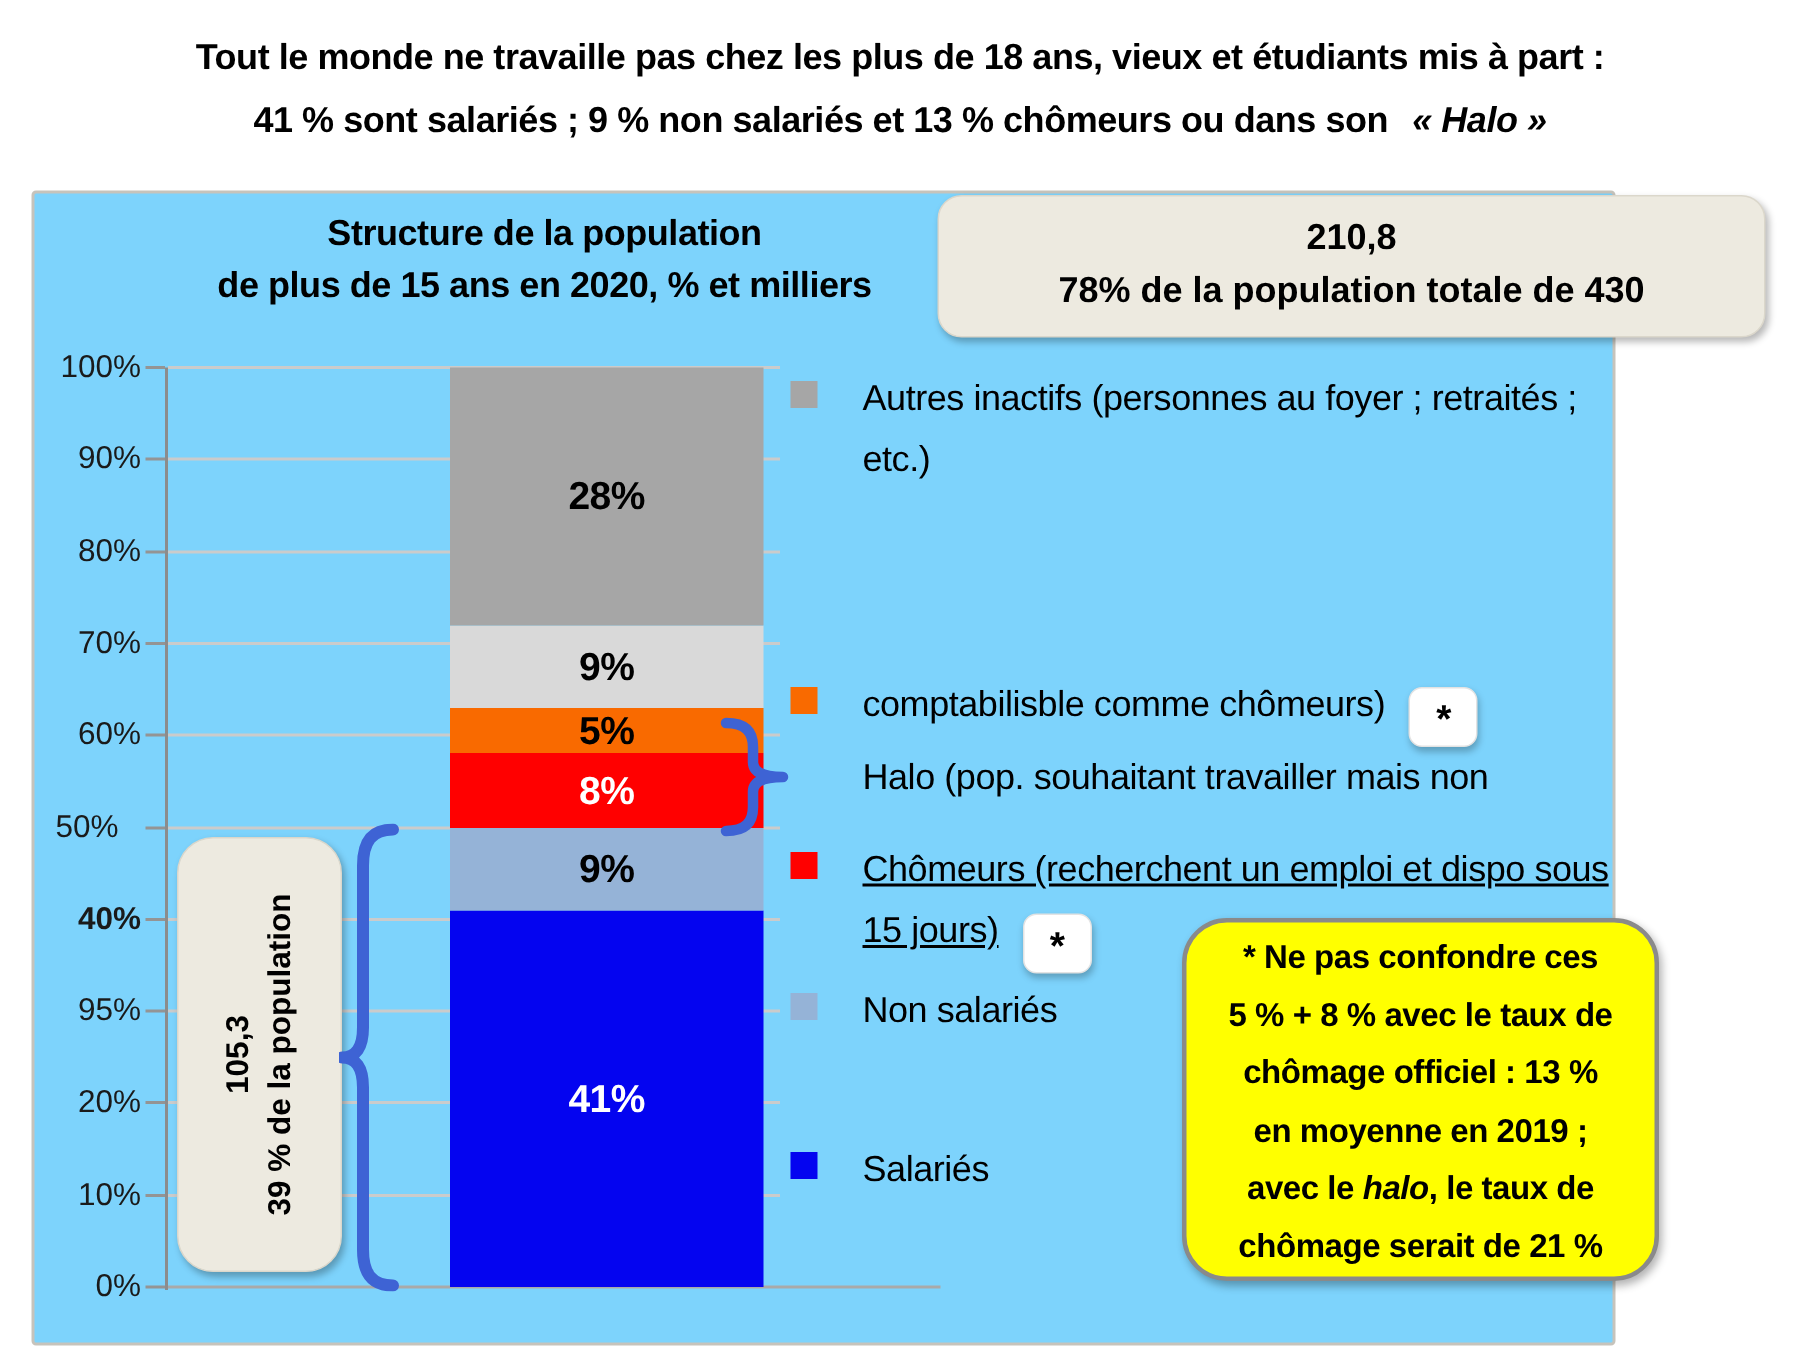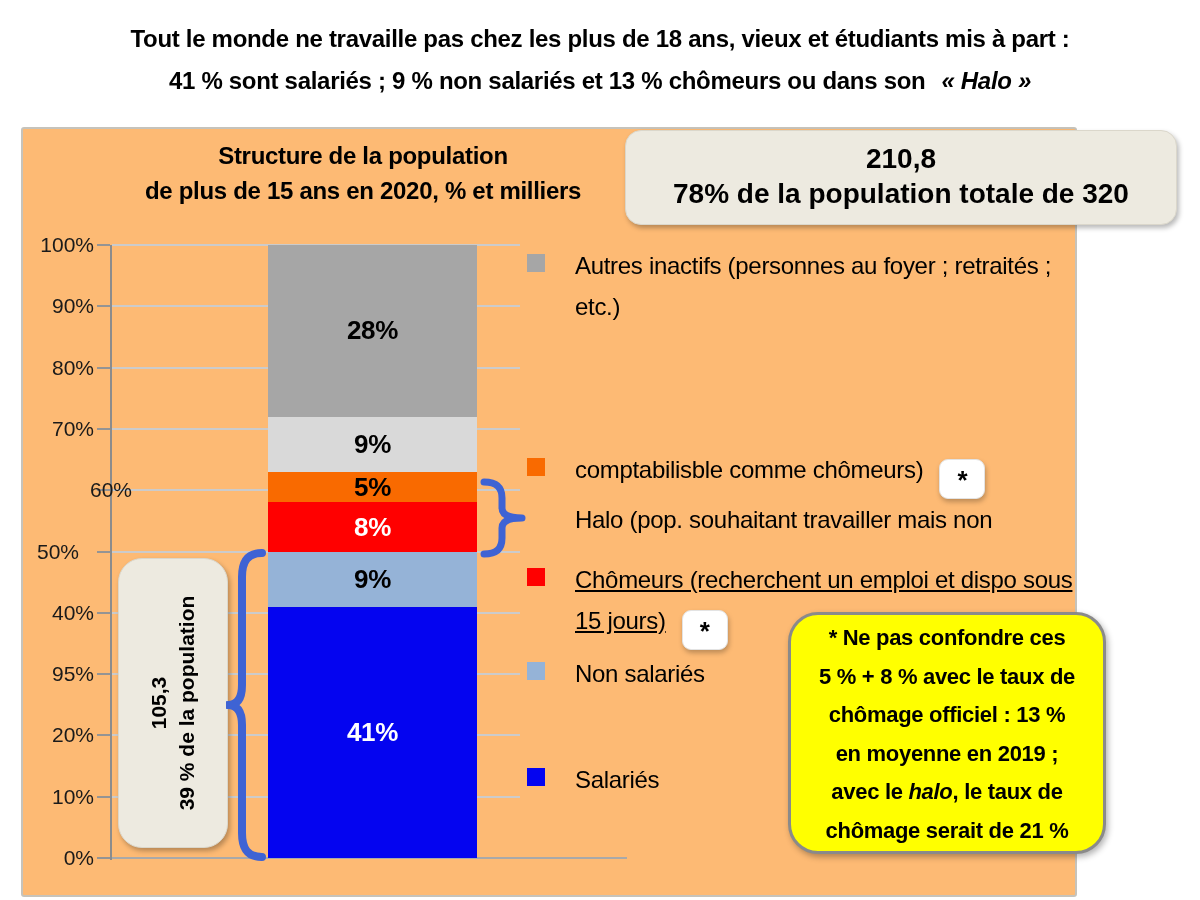--- a/index.html
+++ b/index.html
@@ -3,42 +3,42 @@
 <meta charset="utf-8">
 <style>
   html,body{margin:0;padding:0;background:#ffffff;width:1200px;height:900px;
     font-family:"Liberation Sans",sans-serif;color:#000;overflow:hidden;}
   
   .page-title{position:absolute;left:0;top:18px;width:1200px;text-align:center;
     font-weight:bold;font-size:24px;line-height:42px;letter-spacing:-0.3px;}
   .halo-em{font-style:italic;margin-left:16px;}
   
   .frame{position:absolute;left:21px;top:127px;width:1056px;height:770px;
-    background:#fdba74;border:2px solid #c6c3bb;border-radius:3px;box-sizing:border-box;}
+    background:#7dd3fc;border:2px solid #c6c3bb;border-radius:3px;box-sizing:border-box;}
   .chart-title{position:absolute;left:40px;top:9px;width:600px;text-align:center;
     font-weight:bold;font-size:24px;line-height:35px;letter-spacing:-0.3px;}
   .callout{background:#EDEAE0;box-shadow:2px 3px 5px rgba(0,0,0,0.28);
     border:1px solid #dbd7cb;box-sizing:border-box;}
   .total-box{position:absolute;left:602px;top:1px;width:552px;height:95px;border-radius:16px;
-    text-align:center;font-weight:bold;font-size:28px;line-height:35px;padding-top:10px;}
+    text-align:center;font-weight:bold;font-size:24px;line-height:35px;padding-top:10px;}
   .left-box{position:absolute;left:95px;top:429px;width:110px;height:290px;border-radius:24px;}
   .left-box .rot{position:absolute;left:50%;top:50%;width:290px;
     transform:translate(-50%,-50%) rotate(-90deg);text-align:center;
     font-weight:bold;font-size:21px;line-height:28px;}
   
   .plot{position:absolute;left:89px;top:116px;width:515px;height:613px;}
   .axis-line{position:absolute;left:-2px;top:0;width:2px;height:615px;background:#8c8c8c;}
   .grid{position:absolute;left:0;width:408px;height:2px;background:#cbcbcb;}
   .grid.base{width:515px;background:#a9a9a9;}
   .tick{position:absolute;left:-15px;width:13px;height:2px;background:#949494;}
   .ylab{position:absolute;left:-90px;width:72px;text-align:right;
     font-size:21px;line-height:28px;color:#1a1a1a;}
   .bar-stack{position:absolute;left:156px;bottom:0;width:209px;height:100%;
     display:flex;flex-direction:column-reverse;}
-  .segment{position:relative;width:100%;display:flex;align-items:center;justify-content:center;}
+  .segment{position:relative;width:100%;display:flex;align-items:center;justify-content:center;margin-left:32px;}
   .seg-label{font-weight:bold;font-size:26px;letter-spacing:-0.3px;}
   
   .legend-item{position:absolute;left:504px;display:flex;gap:20px;}
   .swatch{width:18px;height:18px;margin-top:9px;flex:none;}
   .leg-text{margin-left:10px;font-size:24px;line-height:41px;letter-spacing:-0.3px;width:630px;}
   .leg-line{display:block;}
   .leg-line .inline{display:inline;}
   .chip{display:inline-block;width:44px;height:38px;margin-left:16px;vertical-align:-11px;
     background:#fff;border:1px solid #e3e3e3;border-radius:9px;
     box-shadow:1px 3px 5px rgba(0,0,0,0.25);
@@ -64,47 +64,47 @@
 
 <div class="frame">
 
   <div class="chart-title">
     <div>Structure  de la population</div>
     <div>de plus de 15 ans en 2020, % et milliers</div>
   </div>
 
   <div class="callout total-box">
     <div>210,8</div>
-    <div>78% de la population totale de 320</div>
+    <div>78% de la population totale de 430</div>
   </div>
 
   <div class="plot">
     <div class="axis-line"></div>
     <div id="yAxisLayer">
         <div class="grid base" style="bottom: calc(0% - 1px);"></div>
         <div class="tick" style="bottom: calc(0% - 1px);"></div>
         <div class="ylab" style="bottom: calc(0% - 14px);">0%</div>
         <div class="grid" style="bottom: calc(10% - 1px);"></div>
         <div class="tick" style="bottom: calc(10% - 1px);"></div>
         <div class="ylab" style="bottom: calc(10% - 14px);">10%</div>
         <div class="grid" style="bottom: calc(20% - 1px);"></div>
         <div class="tick" style="bottom: calc(20% - 1px);"></div>
         <div class="ylab" style="bottom: calc(20% - 14px);">20%</div>
         <div class="grid" style="bottom: calc(30% - 1px);"></div>
         <div class="tick" style="bottom: calc(30% - 1px);"></div>
         <div class="ylab" style="bottom: calc(30% - 14px);">95%</div>
         <div class="grid" style="bottom: calc(40% - 1px);"></div>
         <div class="tick" style="bottom: calc(40% - 1px);"></div>
-        <div class="ylab" style="bottom: calc(40% - 14px);">40%</div>
+        <div class="ylab" style="bottom: calc(40% - 14px); font-weight: bold;">40%</div>
         <div class="grid" style="bottom: calc(50% - 1px);"></div>
         <div class="tick" style="bottom: calc(50% - 1px);"></div>
         <div class="ylab" style="bottom: calc(50% - 14px); text-align: center;">50%</div>
         <div class="grid" style="bottom: calc(60% - 1px);"></div>
         <div class="tick" style="bottom: calc(60% - 1px);"></div>
-        <div class="ylab" style="bottom: calc(60% - 14px); margin-left: 38px;">60%</div>
+        <div class="ylab" style="bottom: calc(60% - 14px);">60%</div>
         <div class="grid" style="bottom: calc(70% - 1px);"></div>
         <div class="tick" style="bottom: calc(70% - 1px);"></div>
         <div class="ylab" style="bottom: calc(70% - 14px);">70%</div>
         <div class="grid" style="bottom: calc(80% - 1px);"></div>
         <div class="tick" style="bottom: calc(80% - 1px);"></div>
         <div class="ylab" style="bottom: calc(80% - 14px);">80%</div>
         <div class="grid" style="bottom: calc(90% - 1px);"></div>
         <div class="tick" style="bottom: calc(90% - 1px);"></div>
         <div class="ylab" style="bottom: calc(90% - 14px);">90%</div>
         <div class="grid" style="bottom: calc(100% - 1px);"></div>

